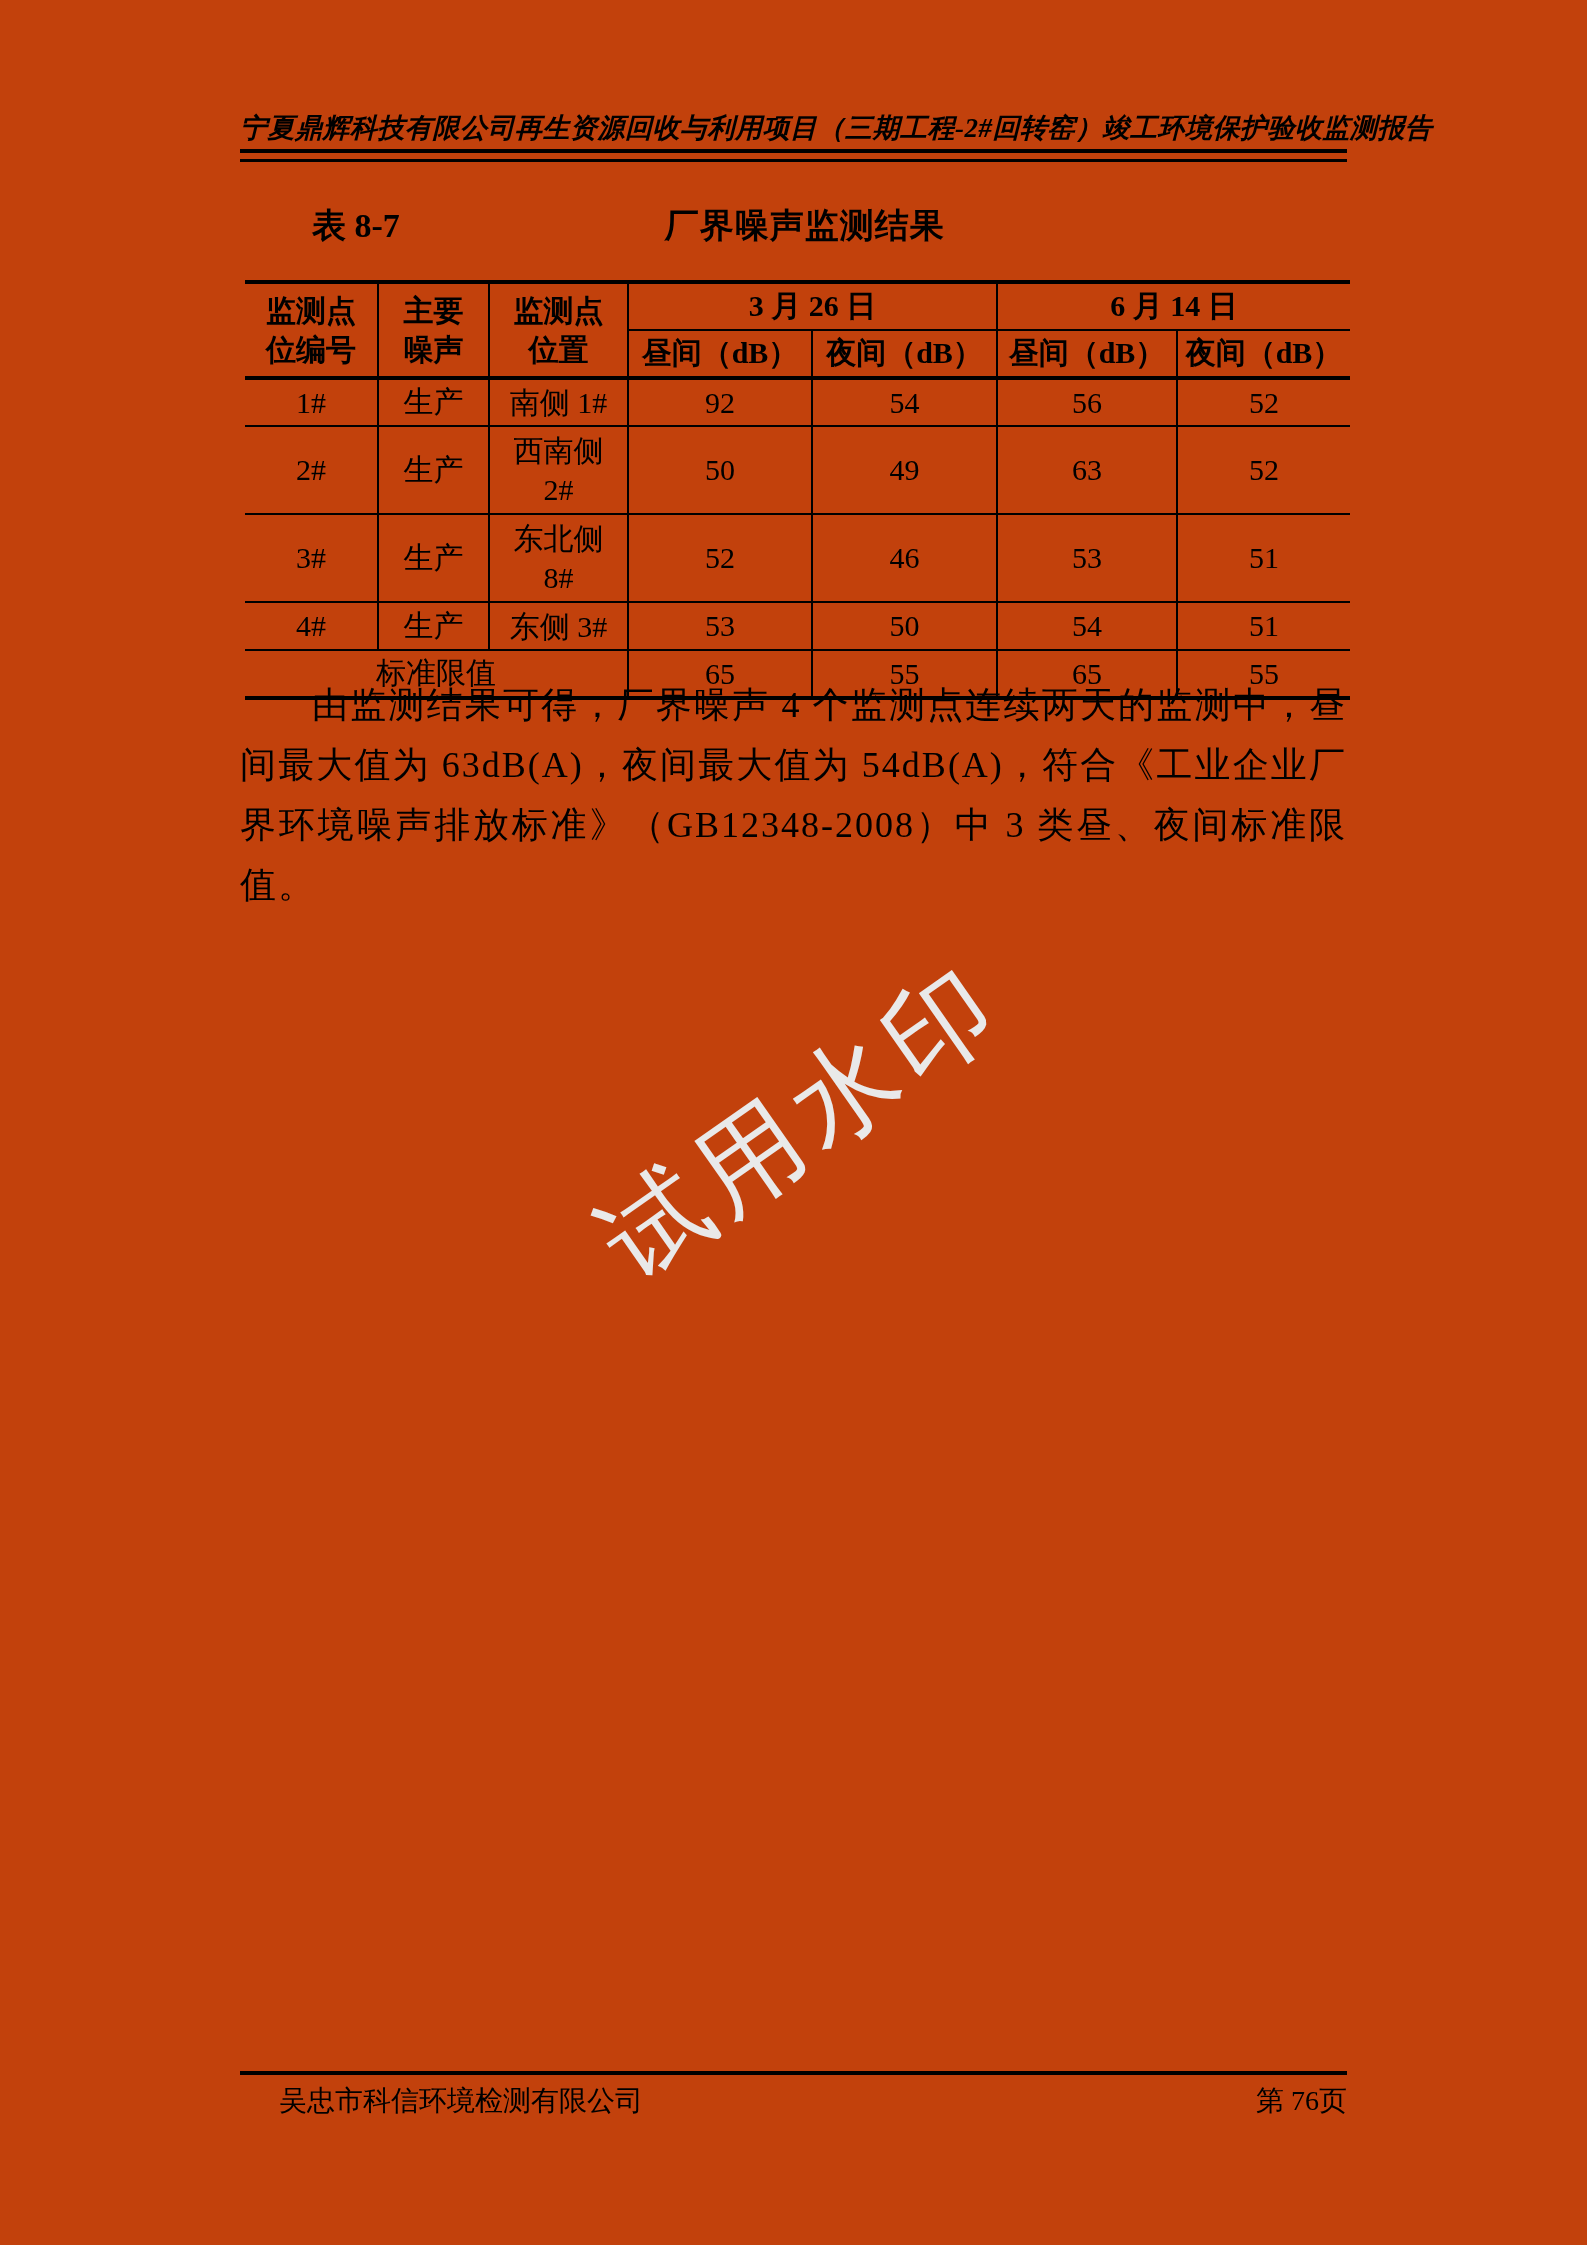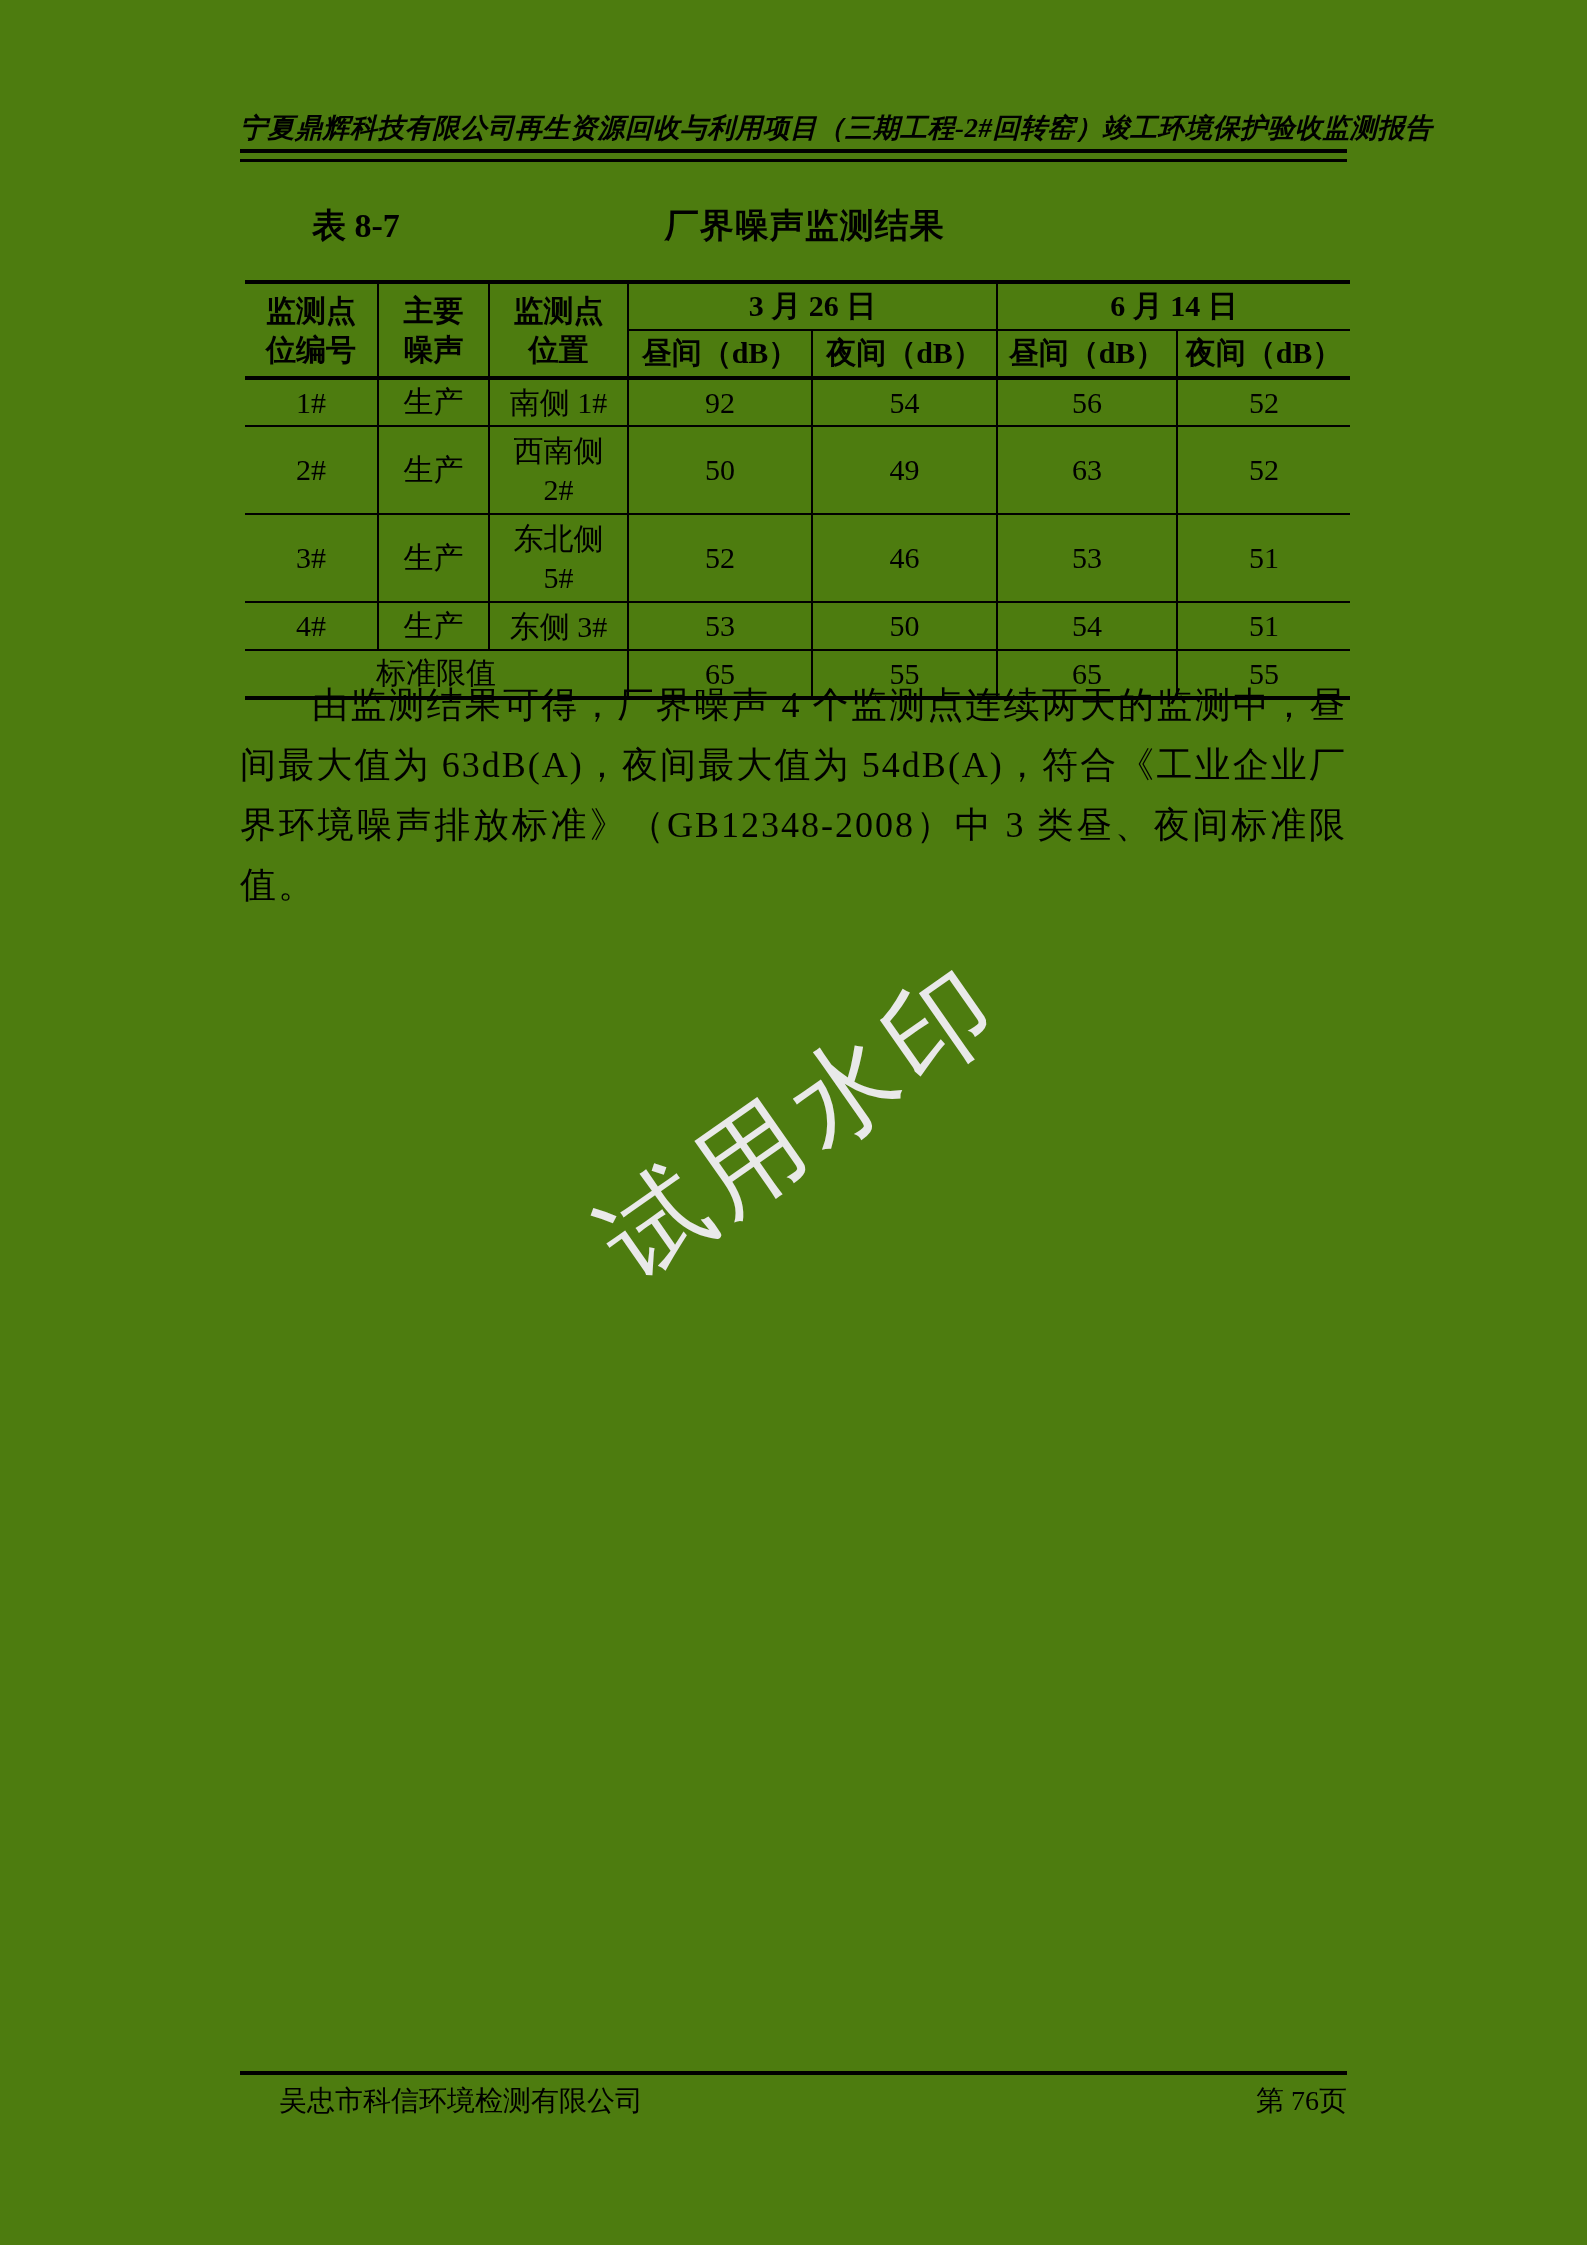--- a/index.html
+++ b/index.html
@@ -1,21 +1,21 @@
 <!DOCTYPE html>
 <html><head>
 <meta charset="utf-8">
 <style>
   * { margin: 0; padding: 0; box-sizing: border-box; }
   html, body { background: #9e9e9e; }
   .page {
     position: relative;
     width: 1587px;
     height: 2245px;
-    background: #4d7c0f;
+    background: #c2410c;
     margin: 0 auto;
     overflow: hidden;
     font-family: "Liberation Serif", "DejaVu Serif", serif;
     color: #000;
   }
 
   
   .doc-header {
     position: absolute;
     left: 240px; top: 110px; width: 1107px;
@@ -178,21 +178,21 @@
 2#</td>
           <td>50</td>
           <td>49</td>
           <td>63</td>
           <td class="no-right">52</td>
         </tr>
         <tr class="r3">
           <td class="no-left">3#</td>
           <td>生产</td>
           <td class="pre">东北侧
-5#</td>
+8#</td>
           <td>52</td>
           <td>46</td>
           <td>53</td>
           <td class="no-right">51</td>
         </tr>
         <tr class="r4">
           <td class="no-left">4#</td>
           <td>生产</td>
           <td class="pre">东侧 3#</td>
           <td>53</td>

